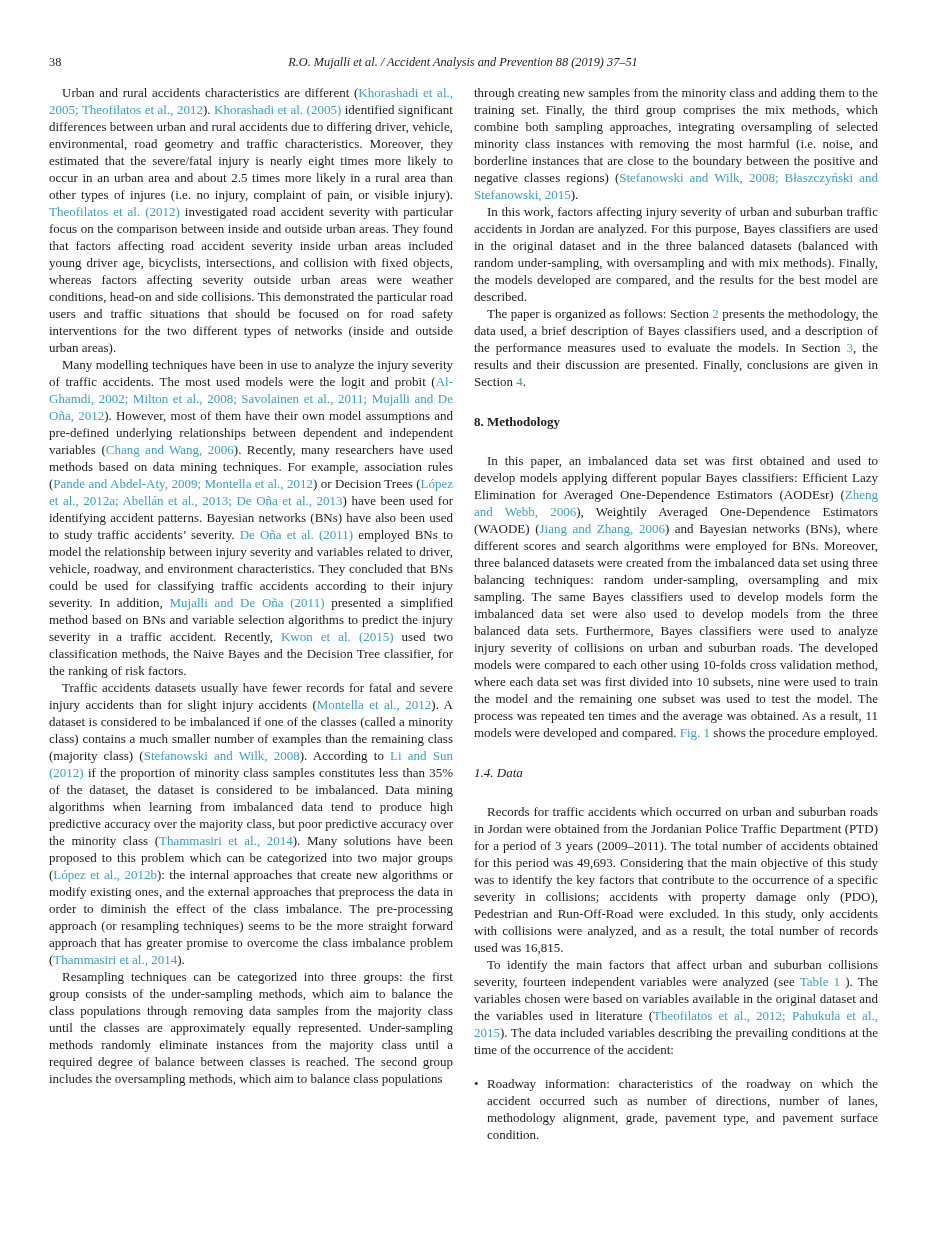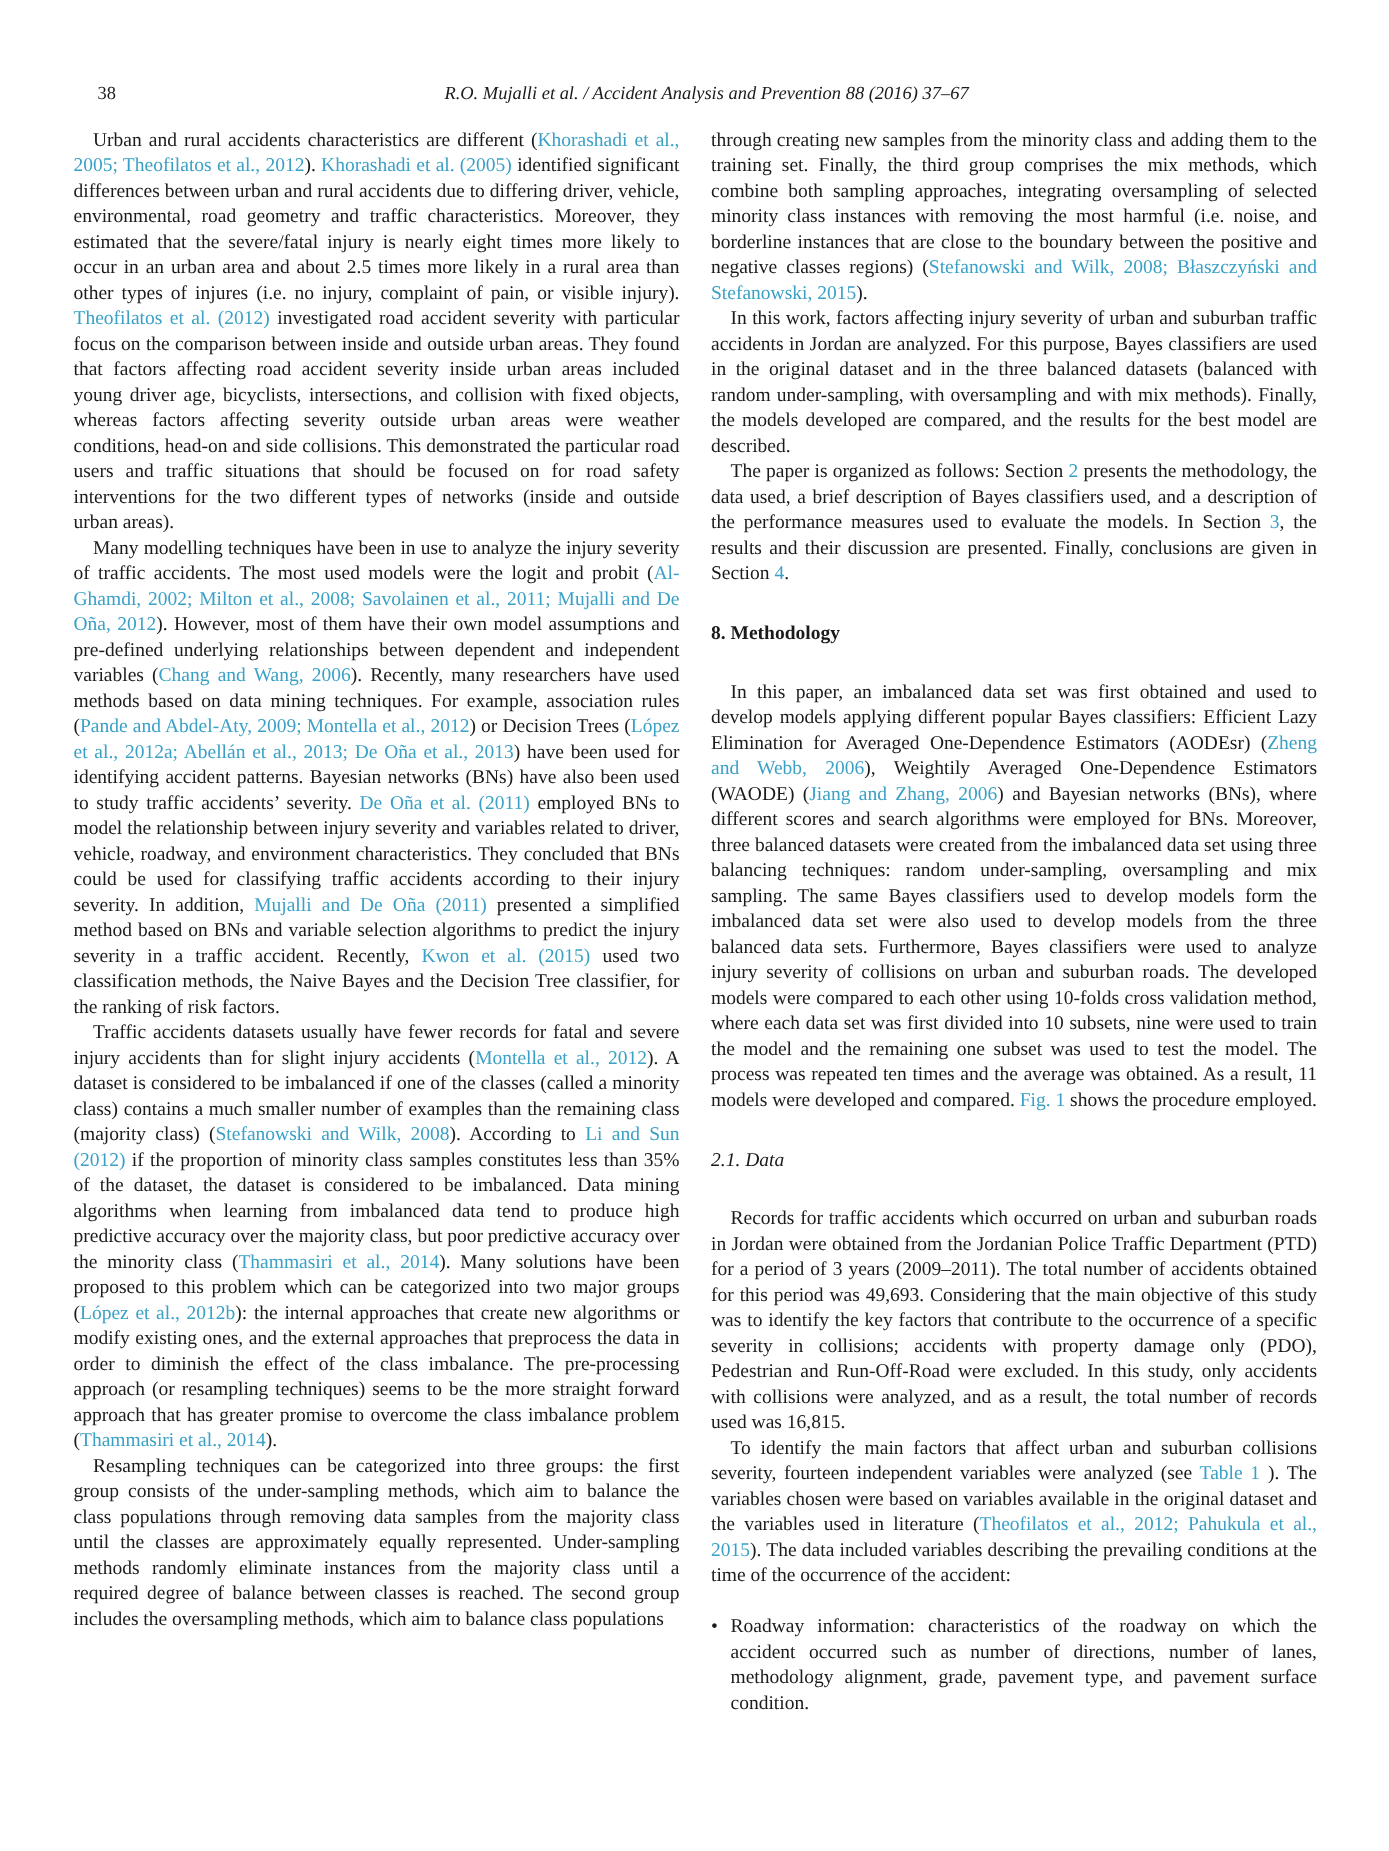--- a/index.html
+++ b/index.html
@@ -14,21 +14,20 @@
     position: relative;
     width: 926px; height: 1234px;
     background: #ffffff;
     overflow: hidden;
   }
   .running-header {
     position: absolute;
     top: 55px; left: 49px; right: 49px;
     height: 16px;
     font-size: 12.3px;
-    margin-left: 16px;
   }
   .page-number {
     position: absolute; left: 0; top: 0;
     font-size: 12.3px;
   }
   .running-title {
     display: block;
     text-align: center;
     font-style: italic;
     font-size: 12.3px;
@@ -74,36 +73,36 @@
     position: absolute;
     left: 0; top: 0;
   }
 </style>
 </head>
 <body>
 
 <div class="page">
   <div class="running-header">
     <span class="page-number">38</span>
-    <span class="running-title">R.O. Mujalli et al. / Accident Analysis and Prevention 88 (2016) 37–67</span>
+    <span class="running-title">R.O. Mujalli et al. / Accident Analysis and Prevention 88 (2019) 37–51</span>
   </div>
   <div class="columns">
     <div class="column">
         <p class="body-para indent"><span>Urban and rural accidents characteristics are different (</span><span class="cite-link">Khorashadi et al., 2005; Theofilatos et al., 2012</span><span>). </span><span class="cite-link">Khorashadi et al. (2005)</span><span> identified significant differences between urban and rural accidents due to differing driver, vehicle, environmental, road geometry and traffic characteristics. Moreover, they estimated that the severe/fatal injury is nearly eight times more likely to occur in an urban area and about 2.5 times more likely in a rural area than other types of injures (i.e. no injury, complaint of pain, or visible injury). </span><span class="cite-link">Theofilatos et al. (2012)</span><span> investigated road accident severity with particular focus on the comparison between inside and outside urban areas. They found that factors affecting road accident severity inside urban areas included young driver age, bicyclists, intersections, and collision with fixed objects, whereas factors affecting severity outside urban areas were weather conditions, head-on and side collisions. This demonstrated the particular road users and traffic situations that should be focused on for road safety interventions for the two different types of networks (inside and outside urban areas).</span></p>
         <p class="body-para indent"><span>Many modelling techniques have been in use to analyze the injury severity of traffic accidents. The most used models were the logit and probit (</span><span class="cite-link">Al-Ghamdi, 2002; Milton et al., 2008; Savolainen et al., 2011; Mujalli and De Oña, 2012</span><span>). However, most of them have their own model assumptions and pre-defined underlying relationships between dependent and independent variables (</span><span class="cite-link">Chang and Wang, 2006</span><span>). Recently, many researchers have used methods based on data mining techniques. For example, association rules (</span><span class="cite-link">Pande and Abdel-Aty, 2009; Montella et al., 2012</span><span>) or Decision Trees (</span><span class="cite-link">López et al., 2012a; Abellán et al., 2013; De Oña et al., 2013</span><span>) have been used for identifying accident patterns. Bayesian networks (BNs) have also been used to study traffic accidents’ severity. </span><span class="cite-link">De Oña et al. (2011)</span><span> employed BNs to model the relationship between injury severity and variables related to driver, vehicle, roadway, and environment characteristics. They concluded that BNs could be used for classifying traffic accidents according to their injury severity. In addition, </span><span class="cite-link">Mujalli and De Oña (2011)</span><span> presented a simplified method based on BNs and variable selection algorithms to predict the injury severity in a traffic accident. Recently, </span><span class="cite-link">Kwon et al. (2015)</span><span> used two classification methods, the Naive Bayes and the Decision Tree classifier, for the ranking of risk factors.</span></p>
         <p class="body-para indent"><span>Traffic accidents datasets usually have fewer records for fatal and severe injury accidents than for slight injury accidents (</span><span class="cite-link">Montella et al., 2012</span><span>). A dataset is considered to be imbalanced if one of the classes (called a minority class) contains a much smaller number of examples than the remaining class (majority class) (</span><span class="cite-link">Stefanowski and Wilk, 2008</span><span>). According to </span><span class="cite-link">Li and Sun (2012)</span><span> if the proportion of minority class samples constitutes less than 35% of the dataset, the dataset is considered to be imbalanced. Data mining algorithms when learning from imbalanced data tend to produce high predictive accuracy over the majority class, but poor predictive accuracy over the minority class (</span><span class="cite-link">Thammasiri et al., 2014</span><span>). Many solutions have been proposed to this problem which can be categorized into two major groups (</span><span class="cite-link">López et al., 2012b</span><span>): the internal approaches that create new algorithms or modify existing ones, and the external approaches that preprocess the data in order to diminish the effect of the class imbalance. The pre-processing approach (or resampling techniques) seems to be the more straight forward approach that has greater promise to overcome the class imbalance problem (</span><span class="cite-link">Thammasiri et al., 2014</span><span>).</span></p>
         <p class="body-para indent"><span>Resampling techniques can be categorized into three groups: the first group consists of the under-sampling methods, which aim to balance the class populations through removing data samples from the majority class until the classes are approximately equally represented. Under-sampling methods randomly eliminate instances from the majority class until a required degree of balance between classes is reached. The second group includes the oversampling methods, which aim to balance class populations</span></p>
       </div>
     <div class="column">
         <p class="body-para"><span>through creating new samples from the minority class and adding them to the training set. Finally, the third group comprises the mix methods, which combine both sampling approaches, integrating oversampling of selected minority class instances with removing the most harmful (i.e. noise, and borderline instances that are close to the boundary between the positive and negative classes regions) (</span><span class="cite-link">Stefanowski and Wilk, 2008; Błaszczyński and Stefanowski, 2015</span><span>).</span></p>
         <p class="body-para indent"><span>In this work, factors affecting injury severity of urban and suburban traffic accidents in Jordan are analyzed. For this purpose, Bayes classifiers are used in the original dataset and in the three balanced datasets (balanced with random under-sampling, with oversampling and with mix methods). Finally, the models developed are compared, and the results for the best model are described.</span></p>
         <p class="body-para indent"><span>The paper is organized as follows: Section </span><span class="cite-link">2</span><span> presents the methodology, the data used, a brief description of Bayes classifiers used, and a description of the performance measures used to evaluate the models. In Section </span><span class="cite-link">3</span><span>, the results and their discussion are presented. Finally, conclusions are given in Section </span><span class="cite-link">4</span><span>.</span></p>
         <h2 class="section-heading">8. Methodology</h2>
         <p class="body-para indent"><span>In this paper, an imbalanced data set was first obtained and used to develop models applying different popular Bayes classifiers: Efficient Lazy Elimination for Averaged One-Dependence Estimators (AODEsr) (</span><span class="cite-link">Zheng and Webb, 2006</span><span>), Weightily Averaged One-Dependence Estimators (WAODE) (</span><span class="cite-link">Jiang and Zhang, 2006</span><span>) and Bayesian networks (BNs), where different scores and search algorithms were employed for BNs. Moreover, three balanced datasets were created from the imbalanced data set using three balancing techniques: random under-sampling, oversampling and mix sampling. The same Bayes classifiers used to develop models form the imbalanced data set were also used to develop models from the three balanced data sets. Furthermore, Bayes classifiers were used to analyze injury severity of collisions on urban and suburban roads. The developed models were compared to each other using 10-folds cross validation method, where each data set was first divided into 10 subsets, nine were used to train the model and the remaining one subset was used to test the model. The process was repeated ten times and the average was obtained. As a result, 11 models were developed and compared. </span><span class="cite-link">Fig. 1</span><span> shows the procedure employed.</span></p>
-        <h3 class="subsection-heading">2.1. Data</h3>
+        <h3 class="subsection-heading">1.4. Data</h3>
         <p class="body-para indent"><span>Records for traffic accidents which occurred on urban and suburban roads in Jordan were obtained from the Jordanian Police Traffic Department (PTD) for a period of 3 years (2009–2011). The total number of accidents obtained for this period was 49,693. Considering that the main objective of this study was to identify the key factors that contribute to the occurrence of a specific severity in collisions; accidents with property damage only (PDO), Pedestrian and Run-Off-Road were excluded. In this study, only accidents with collisions were analyzed, and as a result, the total number of records used was 16,815.</span></p>
         <p class="body-para indent"><span>To identify the main factors that affect urban and suburban collisions severity, fourteen independent variables were analyzed (see </span><span class="cite-link">Table 1</span><span> ). The variables chosen were based on variables available in the original dataset and the variables used in literature (</span><span class="cite-link">Theofilatos et al., 2012; Pahukula et al., 2015</span><span>). The data included variables describing the prevailing conditions at the time of the occurrence of the accident:</span></p>
         <div class="bullet-list">
           <div class="bullet-item"><span class="bullet-marker">•</span><span><span>Roadway information: characteristics of the roadway on which the accident occurred such as number of directions, number of lanes, methodology alignment, grade, pavement type, and pavement surface condition.</span></span></div>
         </div>
       </div>
   </div>
 </div>
 
 </body></html>

